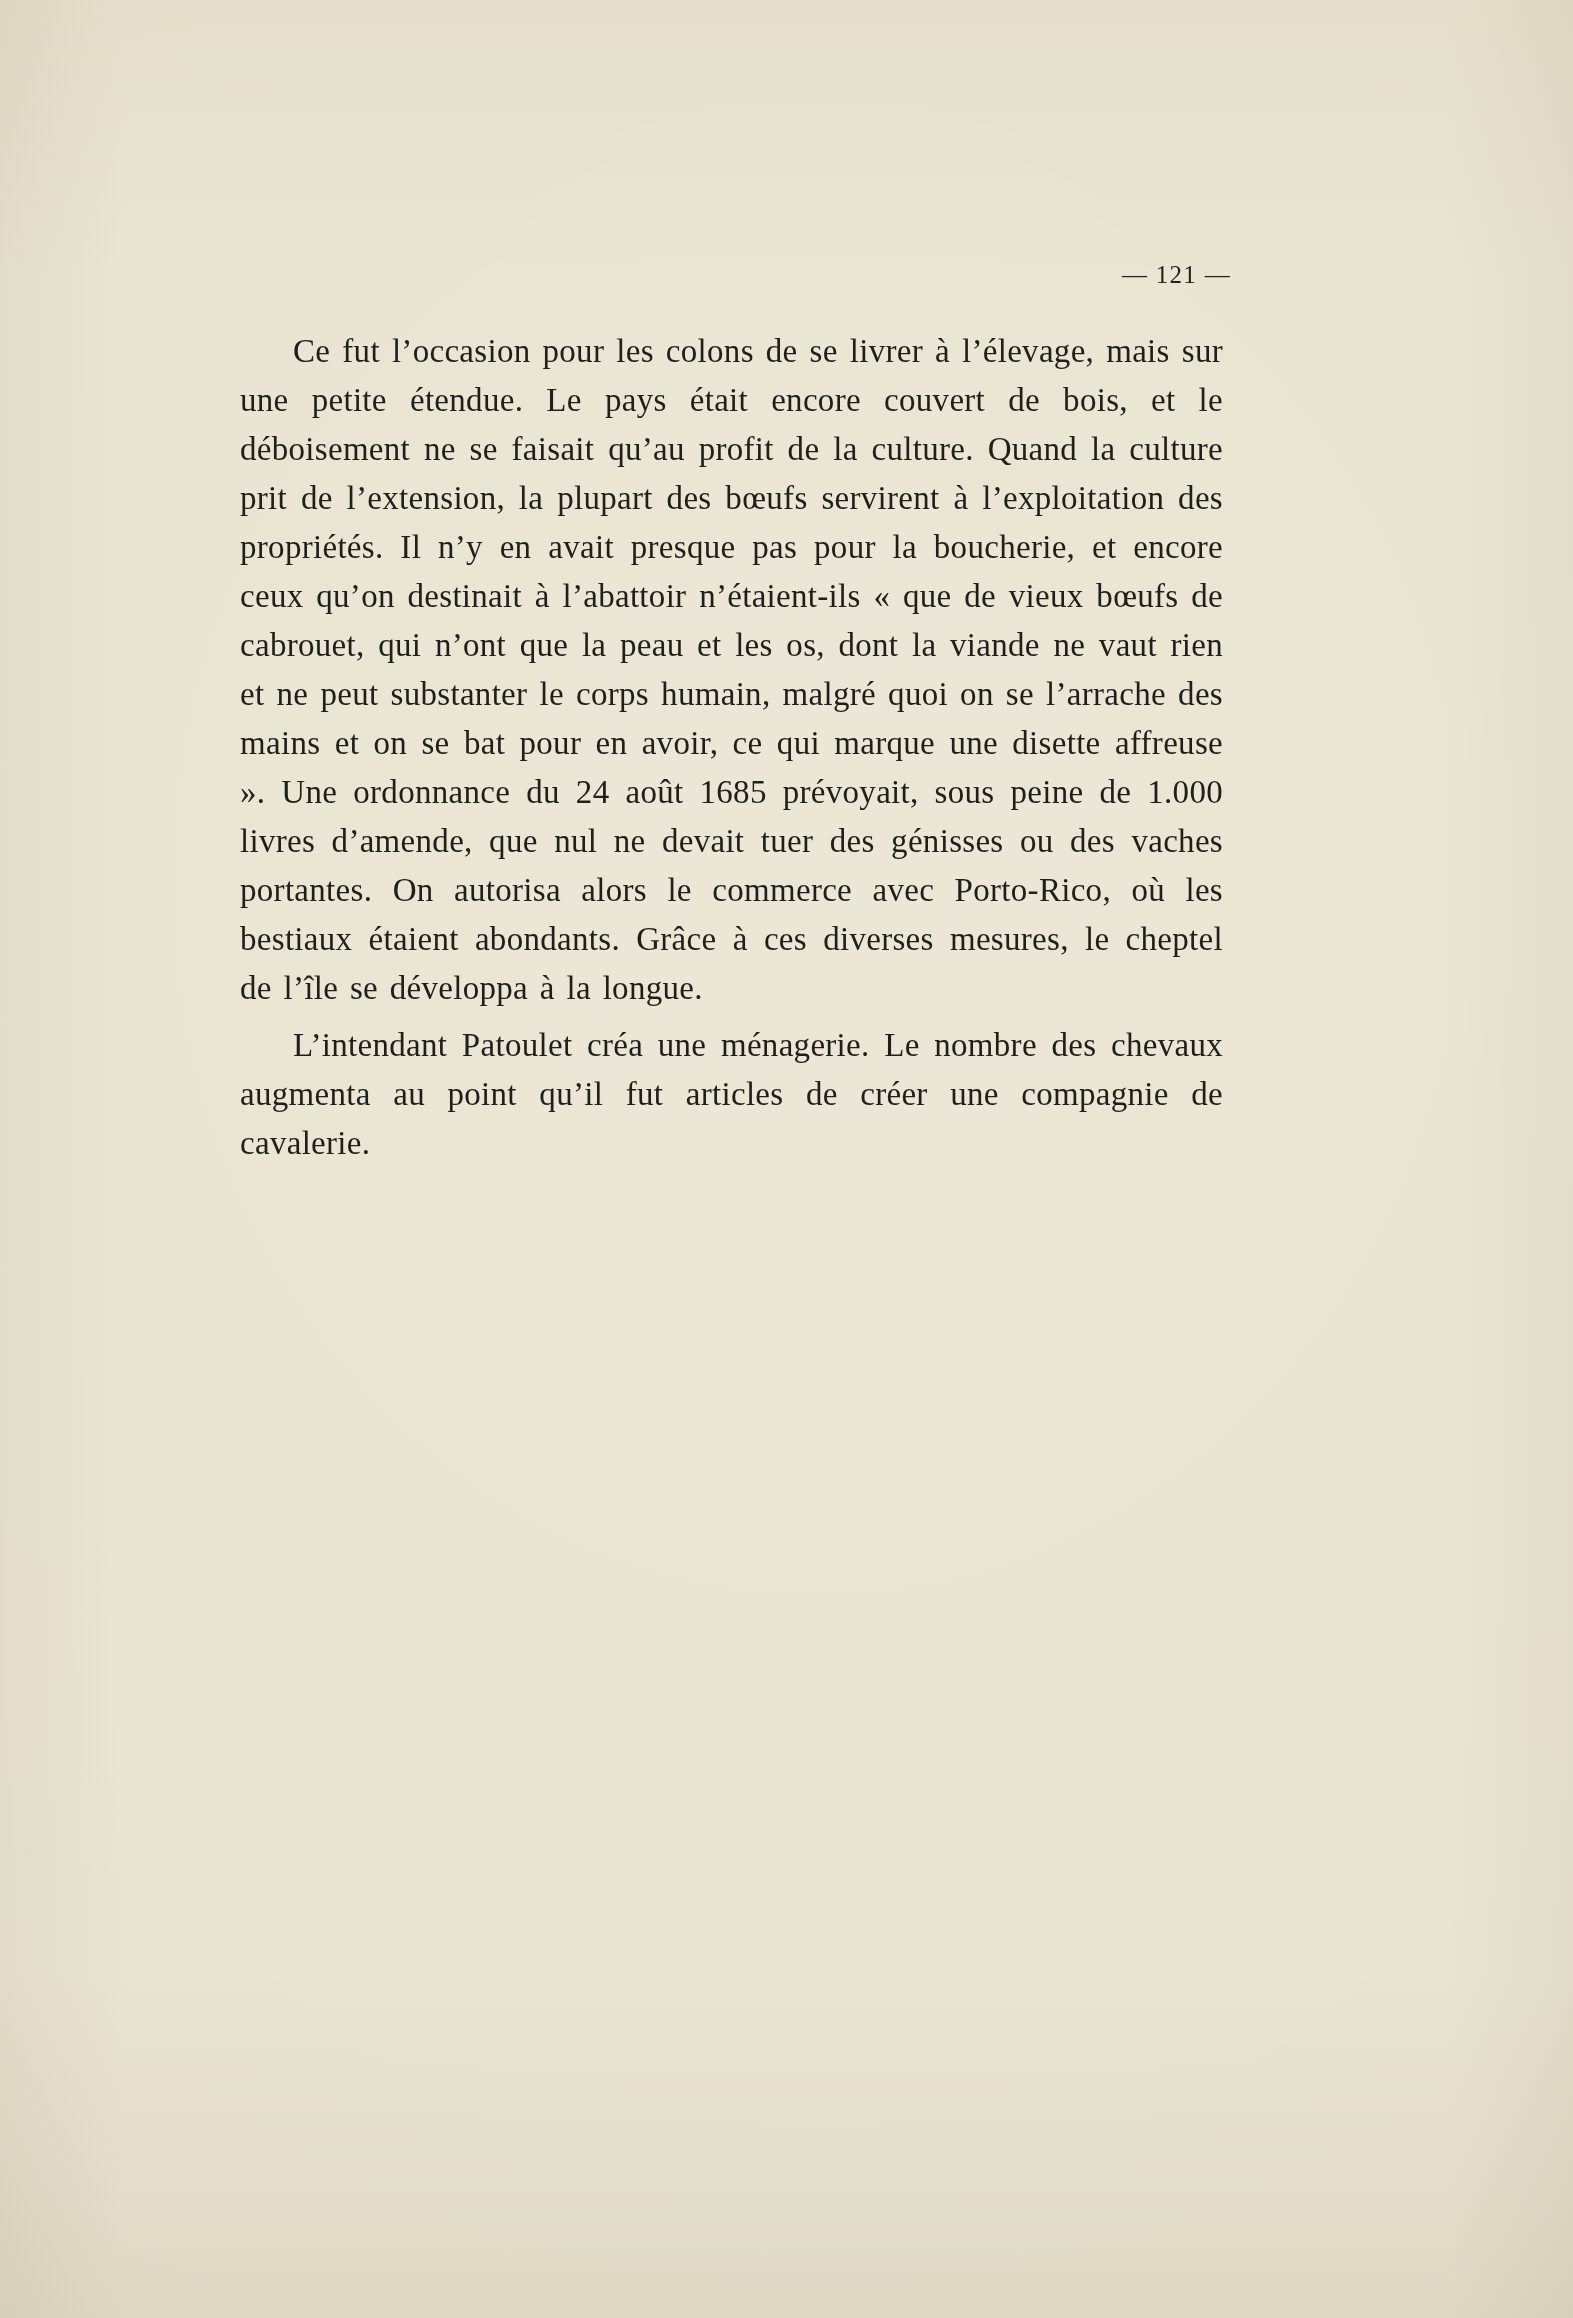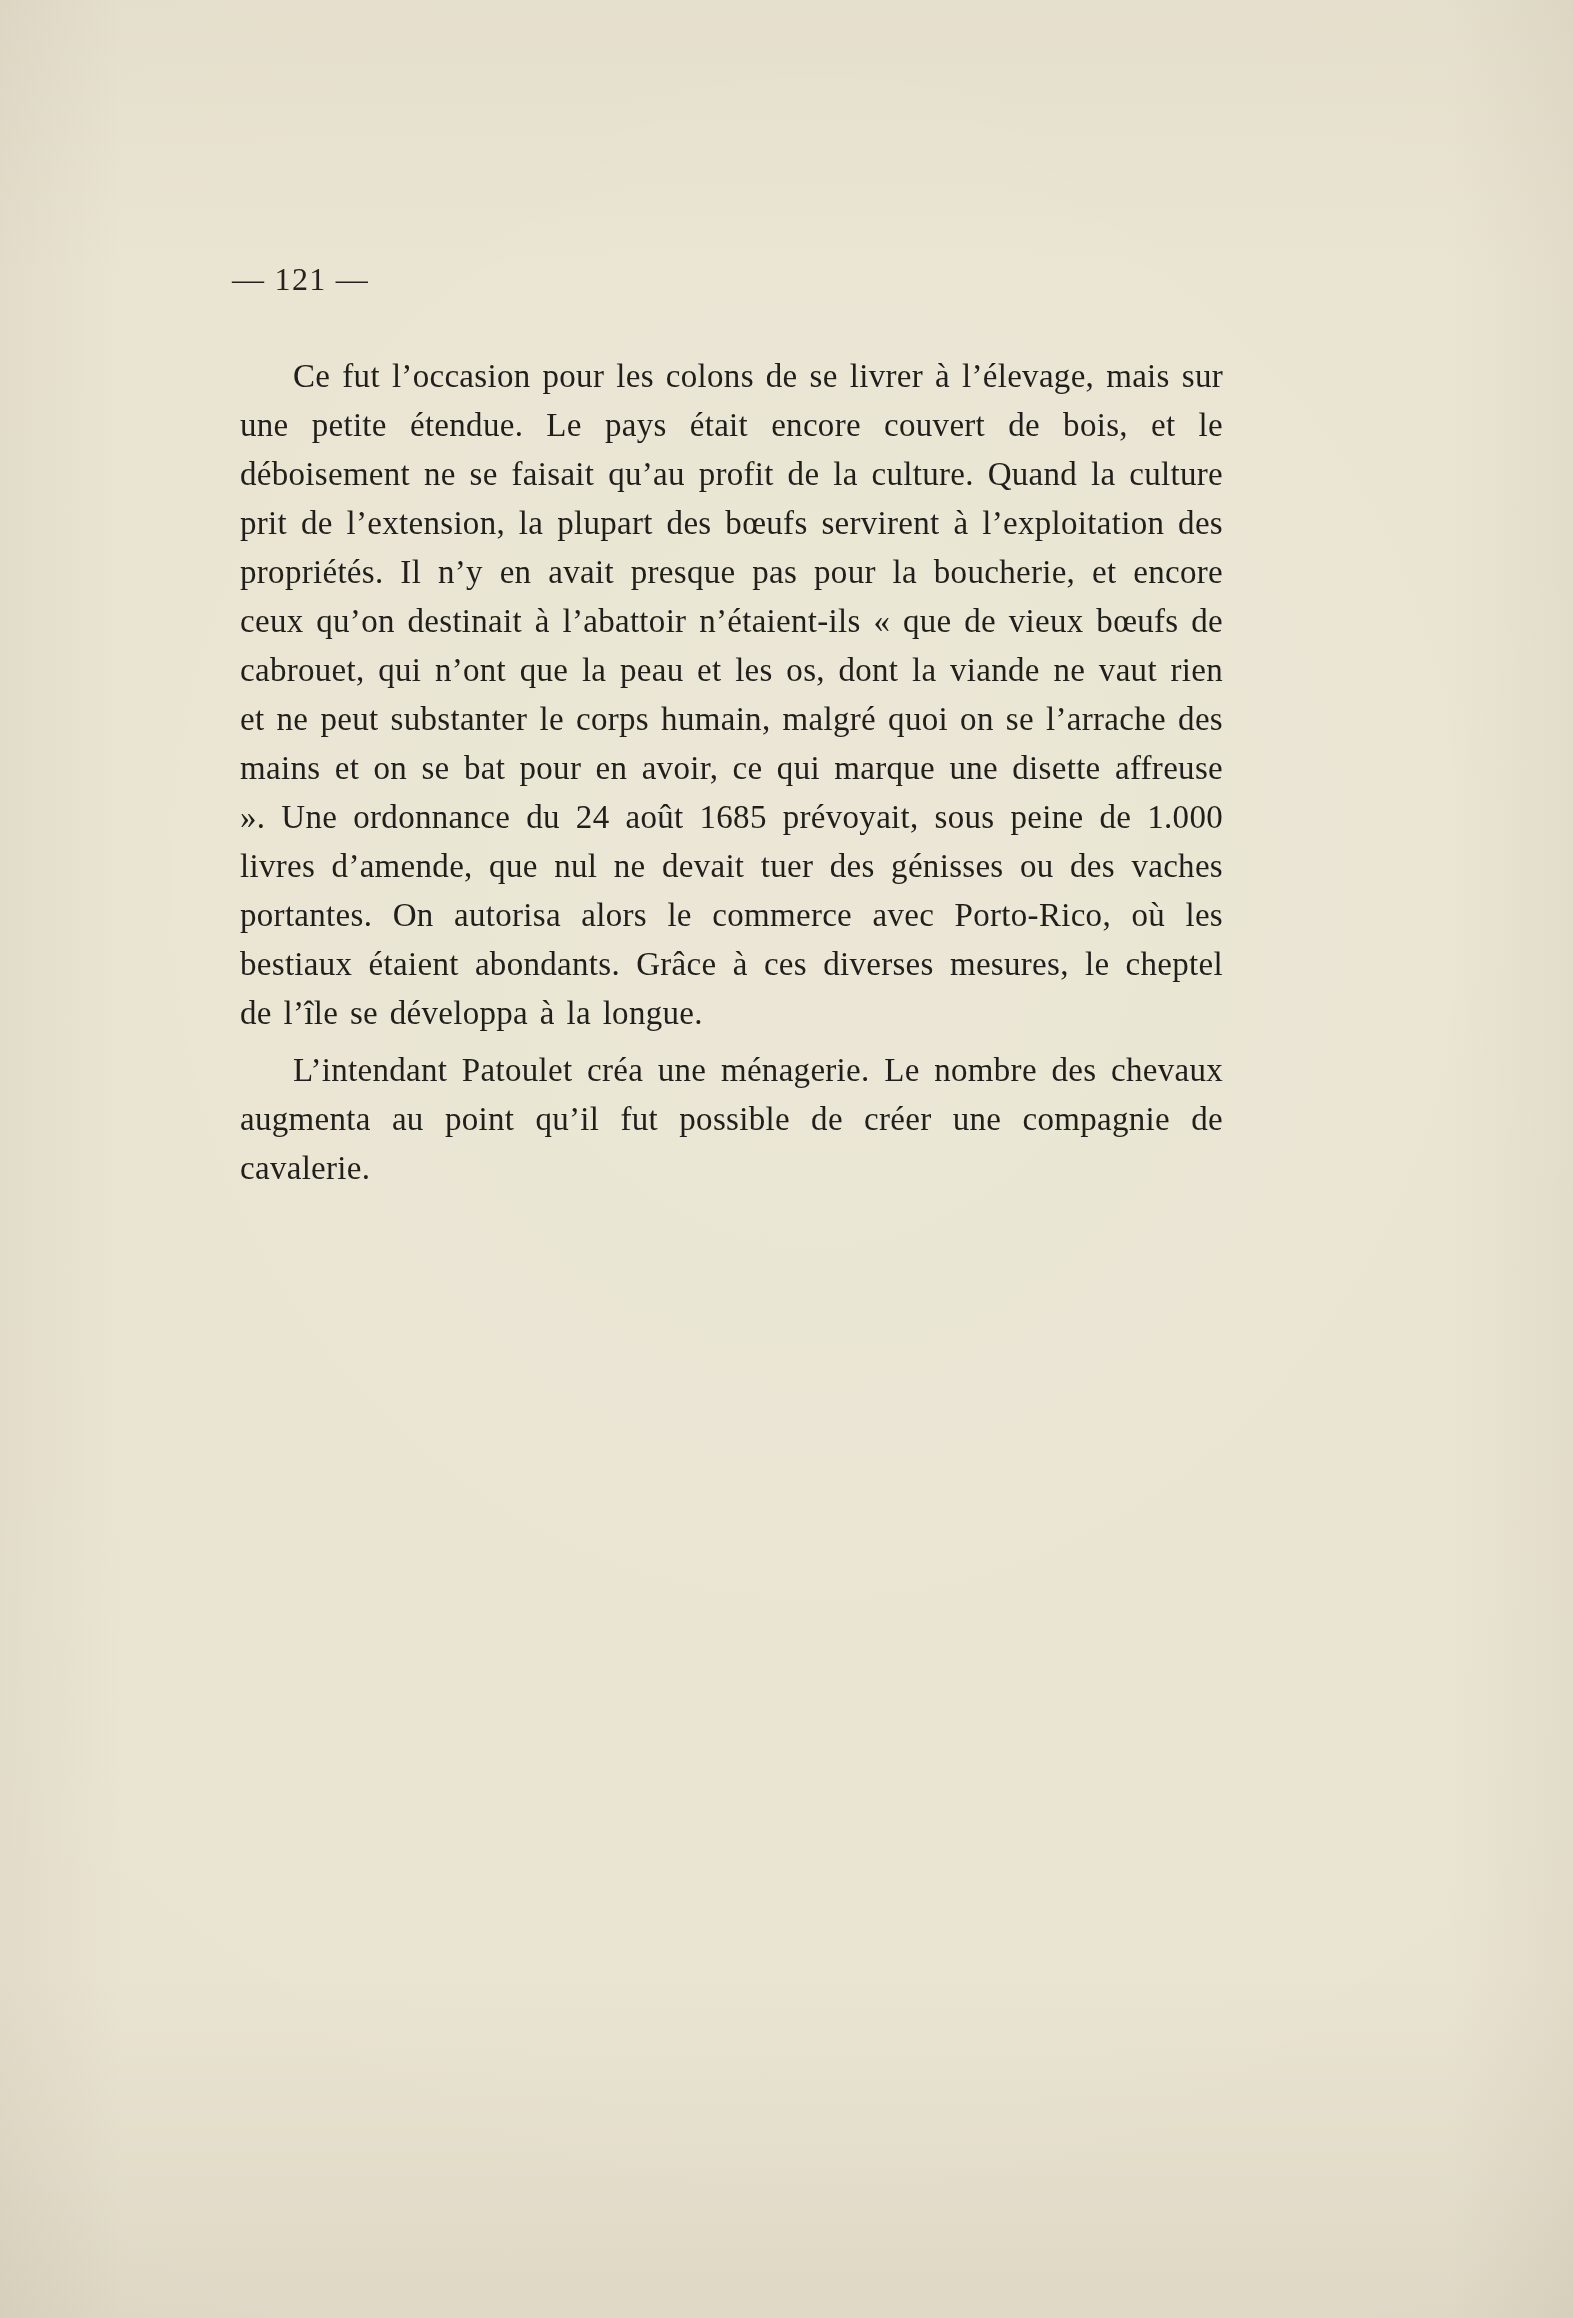--- a/index.html
+++ b/index.html
@@ -25,24 +25,24 @@
       #e9e4d1;
   }
   .content {
     position: absolute;
     left: 232px;
     top: 261px;
     width: 999px;
     color: #211f1c;
   }
   .page-number {
-    text-align: left;
-    font-size: 32px;
+    text-align: right;
+    font-size: 25px;
     letter-spacing: 1.3px;
-    margin: 0 0 54px 0;
+    margin: 0 0 38px 0;
     color: #26231f;
   }
   .body-text p {
     margin: 8px;
     font-size: 33px;
     line-height: 49px;
     text-align: justify;
     text-indent: 53px;
     word-spacing: 3.2px;
     letter-spacing: 0.3px;
@@ -51,17 +51,17 @@
   
 </style>
 </head>
 <body>
 
 <div class="page">
   <div class="content">
     <div class="page-number">— 121 —</div>
     <div class="body-text">
       <p>Ce fut l’occasion pour les colons de se livrer à l’élevage, mais sur une petite étendue. Le pays était encore couvert de bois, et le déboisement ne se faisait qu’au profit de la culture. Quand la culture prit de l’extension, la plupart des bœufs servirent à l’exploitation des propriétés. Il n’y en avait presque pas pour la boucherie, et encore ceux qu’on destinait à l’abattoir n’étaient-ils « que de vieux bœufs de cabrouet, qui n’ont que la peau et les os, dont la viande ne vaut rien et ne peut substanter le corps humain, malgré quoi on se l’arrache des mains et on se bat pour en avoir, ce qui marque une disette affreuse ». Une ordonnance du 24 août 1685 prévoyait, sous peine de 1.000 livres d’amende, que nul ne devait tuer des génisses ou des vaches portantes. On autorisa alors le commerce avec Porto-Rico, où les bestiaux étaient abondants. Grâce à ces diverses mesures, le cheptel de l’île se développa à la longue.</p>
-      <p>L’intendant Patoulet créa une ménagerie. Le nombre des chevaux augmenta au point qu’il fut possible de créer une compagnie de cavalerie.</p>
+      <p>L’intendant Patoulet créa une ménagerie. Le nombre des chevaux augmenta au point qu’il fut articles de créer une compagnie de cavalerie.</p>
     </div>
   </div>
 </div>
 
 
 </body></html>

